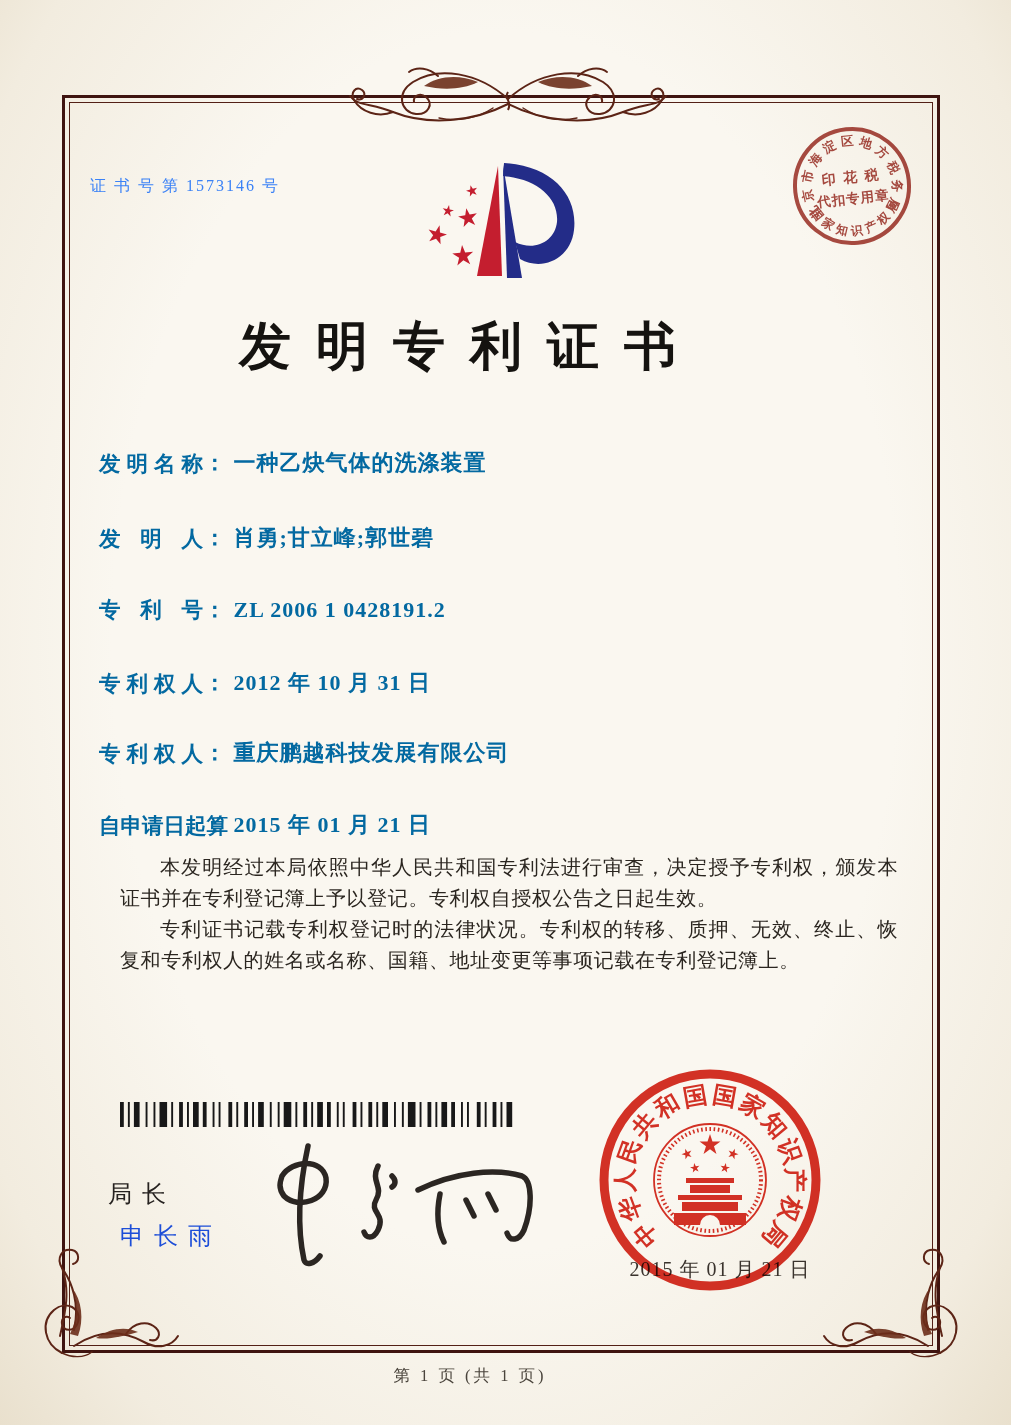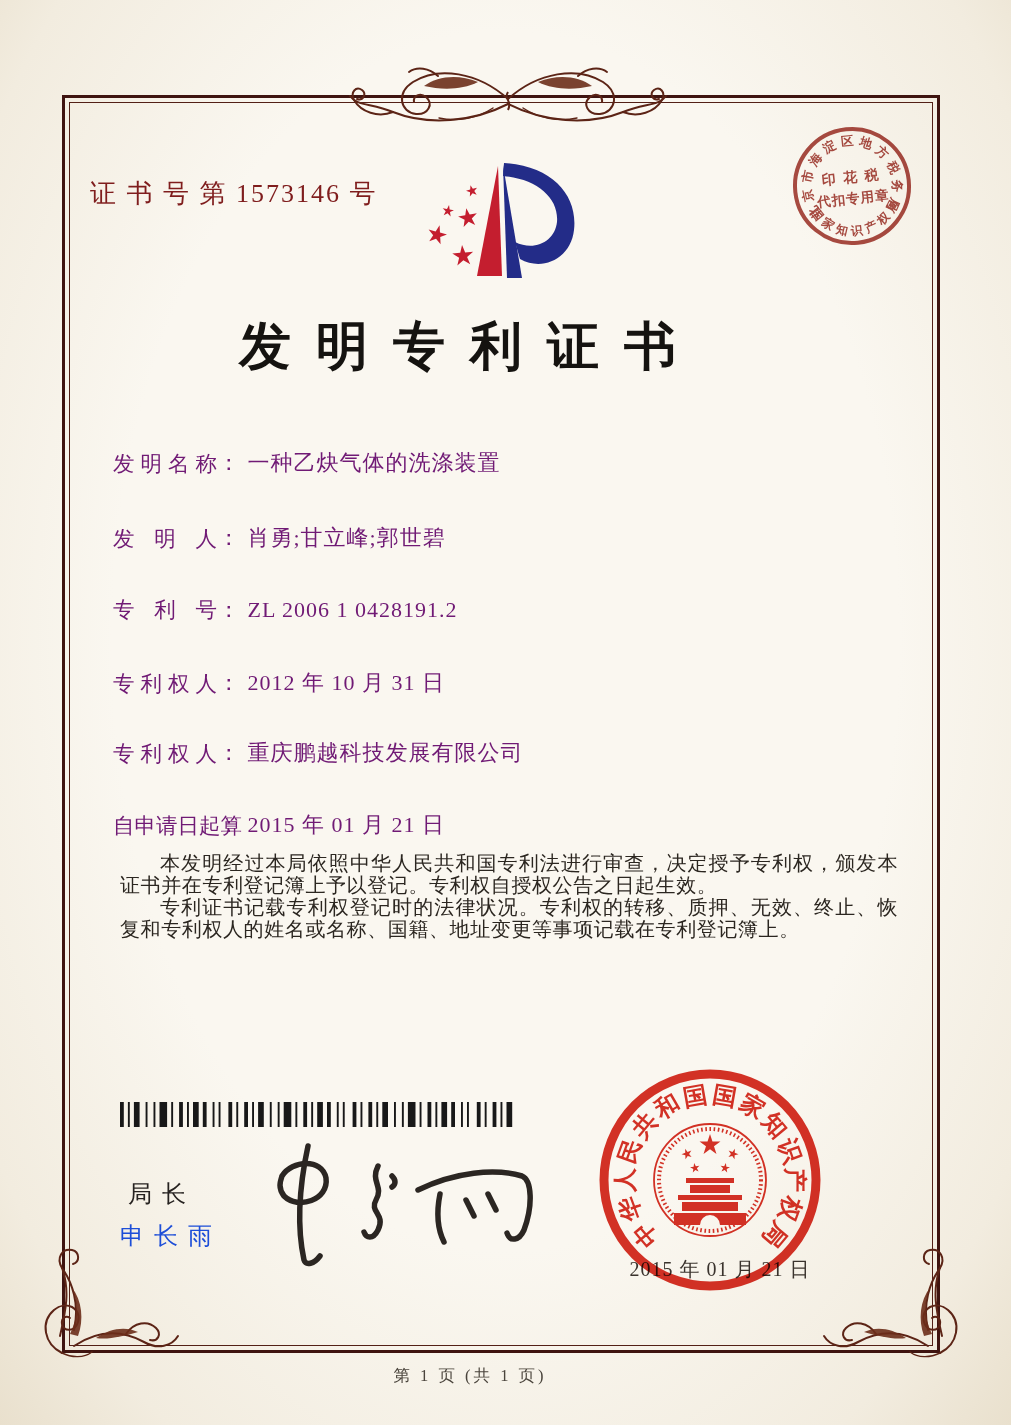--- a/index.html
+++ b/index.html
@@ -12,35 +12,35 @@
   
   .frame-outer{
     left:62px;top:95px;width:878px;height:1258px;
     border:3.5px solid #3f1410;box-sizing:border-box;
   }
   .frame-inner{
     position:absolute;left:4px;top:4px;right:4px;bottom:4px;
     border:1.3px solid #532016;
   }
   
-  .cert-no{left:90px;top:176px;font-size:26px;letter-spacing:2px;color:#7f1d1d;}
+  .cert-no{left:90px;top:176px;font-size:16px;letter-spacing:2px;color:#3b82f6;}
   .title{
     left:90px;top:312px;width:760px;text-align:center;
     font-size:52px;font-weight:600;letter-spacing:25px;color:#151310;
   }
-  .field{left:113px;width:800px;font-size:21.5px;color:#701a75;white-space:nowrap;}
+  .field{left:99px;width:800px;font-size:21.5px;color:#0369a1;white-space:nowrap;font-weight:bold;}
   .flabel{display:inline-block;width:104px;text-align:justify;text-align-last:justify;vertical-align:bottom;}
   .fcolon{display:inline-block;margin:0 2px 0 1px;}
   .fvalue{font-size:22px;letter-spacing:1px;margin-left:6px;}
   .bodytext{
-    left:120px;top:852px;width:778px;font-size:20px;line-height:22px;
+    left:120px;top:852px;width:778px;font-size:20px;line-height:31px;
     letter-spacing:0.6px;color:#2b2620;text-align:justify;
   }
   .bodytext p{margin:0;text-indent:2em;}
-  .officer-role{left:128px;top:1178px;font-size:24px;letter-spacing:10px;color:#262220;}
+  .officer-role{left:108px;top:1178px;font-size:24px;letter-spacing:10px;color:#262220;}
   .officer-name{left:120px;top:1220px;font-size:24px;letter-spacing:10px;color:#1d4ed8;}
   .footer{left:90px;top:1365px;width:760px;text-align:center;font-size:16.5px;letter-spacing:3px;color:#4a443c;font-family:Liberation Serif, serif;}
   .seal-date{left:610px;top:1256px;width:220px;text-align:center;font-size:20px;letter-spacing:1px;color:#3a332d;}
   
   .tax-stamp{left:787px;top:121px;transform:rotate(-6deg);mix-blend-mode:multiply;opacity:.88;}
   .authority-seal{left:589px;top:1059px;mix-blend-mode:multiply;opacity:.95;}
   .ornament{color:#5c2416;}
   svg text{font-family:"Liberation Serif","DejaVu Serif",serif;}
 </style>
 </head>

